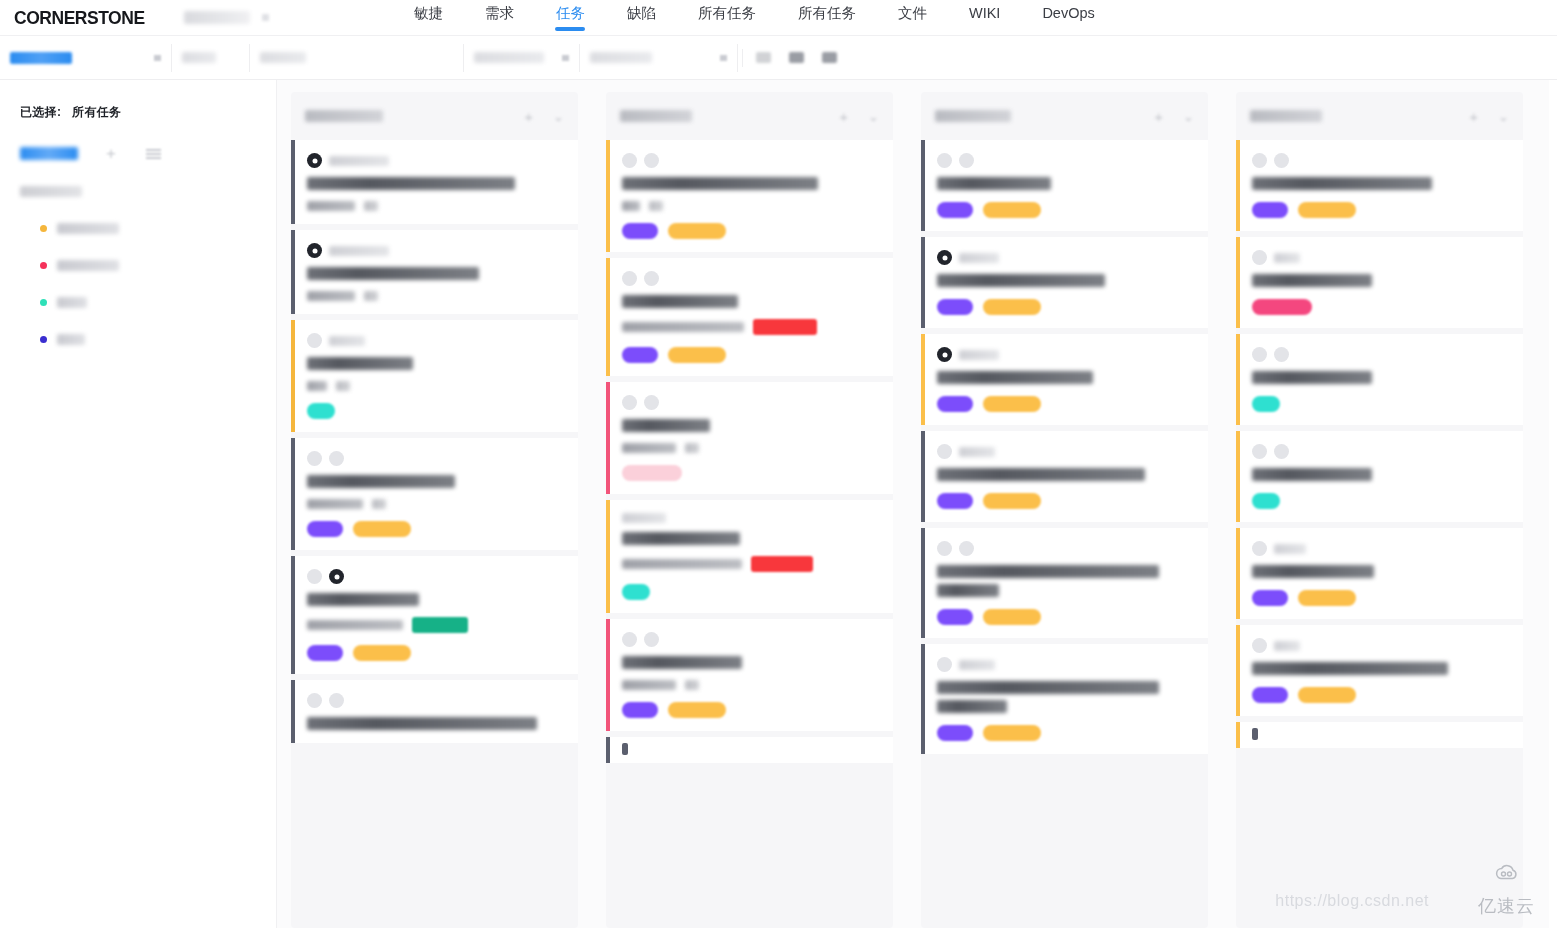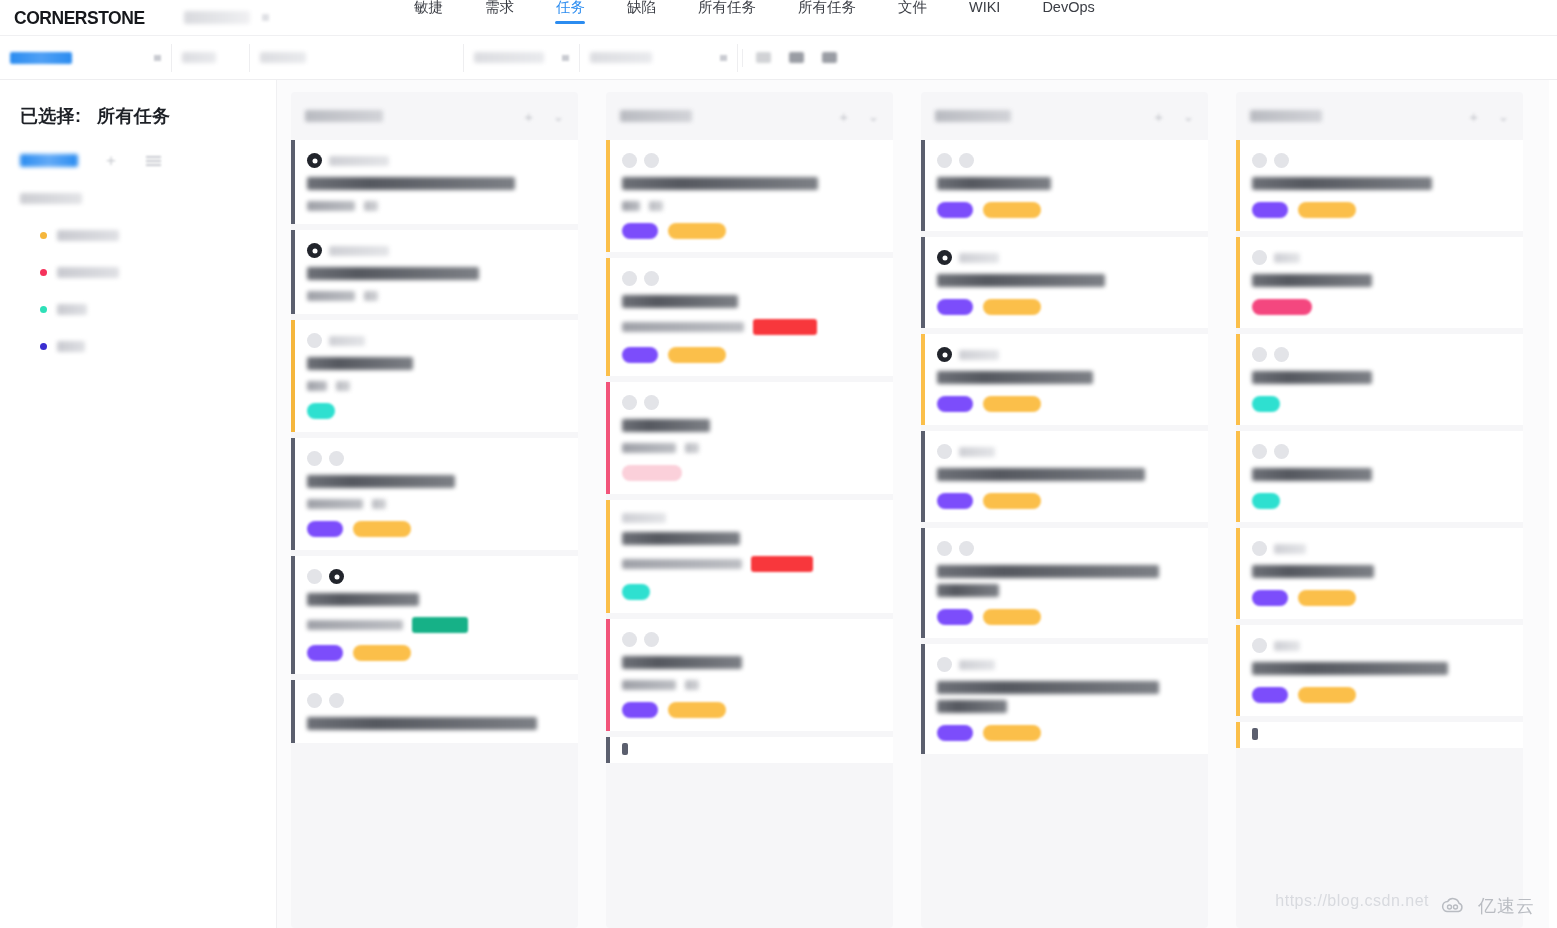--- a/index.html
+++ b/index.html
@@ -24,21 +24,21 @@
     transform-origin:left center; white-space:nowrap;
   }
   .proj-pill {
     margin-left:28px; width:66px; height:13px; border-radius:2px;
     background:linear-gradient(90deg,#d9dade 0%,#e6e7ea 60%,#f0f0f2 100%);
     filter: blur(2.2px);
   }
   .proj-caret { margin-left:12px; width:7px; height:7px; background:#dfe0e4;
     filter: blur(1.6px); border-radius:1px; }
 
-  .nav { display:flex; align-items:flex-start; margin-left:124px; height:36px; }
+  .nav { display:flex; align-items:center; margin-left:124px; height:36px; }
   .nav-item {
     position:relative; font-size:14.5px; color:#3a3d44; padding:0 0 8px 0;
     margin:0 21px; cursor:pointer; white-space:nowrap; line-height:1;
   }
   .nav-item.active { color:#2b8cf0; }
   .nav-item.active::after {
     content:""; position:absolute; left:50%; transform:translateX(-50%);
     bottom:-2px; width:30px; height:3.5px; background:#2b8cf0; border-radius:2px;
   }
 
@@ -66,21 +66,21 @@
     filter:blur(2px); }
   .tb-icon { width:15px; height:11px; border-radius:2px; background:#9a9da4;
     filter:blur(1.6px); margin:0 9px; }
   .tb-divider { width:1px; height:18px; background:#eeeef0; margin:0 4px; }
 
   
   .sidebar {
     position:absolute; top:80px; left:0; width:277px; bottom:0;
     background:#ffffff; border-right:1px solid #f0f0f2; padding:24px 0 0 20px;
   }
-  .side-title { font-size:18px; font-weight:bold; color:#1d2026;
+  .side-title { font-size:12px; font-weight:bold; color:#1d2026;
     letter-spacing:0.3px; }
   .side-row { display:flex; align-items:center; margin-top:24px; }
   .side-all { width:58px; height:13px; border-radius:2px;
     background:linear-gradient(90deg,#2b8cf0,#62aaf7,#2b8cf0);
     filter:blur(1.9px); }
   .side-plus { margin-left:28px; color:#c7c9cf; font-size:17px;
     filter:blur(1.3px); line-height:1; }
   .side-menu { margin-left:30px; width:15px; height:10px;
     background:repeating-linear-gradient(#c7c9cf 0 2px,transparent 2px 4px);
     filter:blur(1.2px); }
@@ -147,21 +147,21 @@
   .tag { height:16px; border-radius:8px; filter:blur(1.2px); flex:0 0 auto; }
 
   
   .wm-csdn {
     position:absolute; right:120px; bottom:18px; font-size:16px;
     color:#d8dadf; letter-spacing:0.5px; white-space:nowrap;
     font-family:"Liberation Sans",sans-serif;
   }
   .wm-yisu {
     position:absolute; right:14px; bottom:10px; display:flex;
-    align-items:center; gap:12px;
+    align-items:center; gap:12px;flex-direction:column;
   }
   .wm-yisu-txt { font-size:18px; color:#b9bcc2; letter-spacing:1px; }
 </style>
 </head>
 <body>
 
 <div class="app">
 
   <div class="topbar">
     <div class="logo">CORNERSTONE</div>

